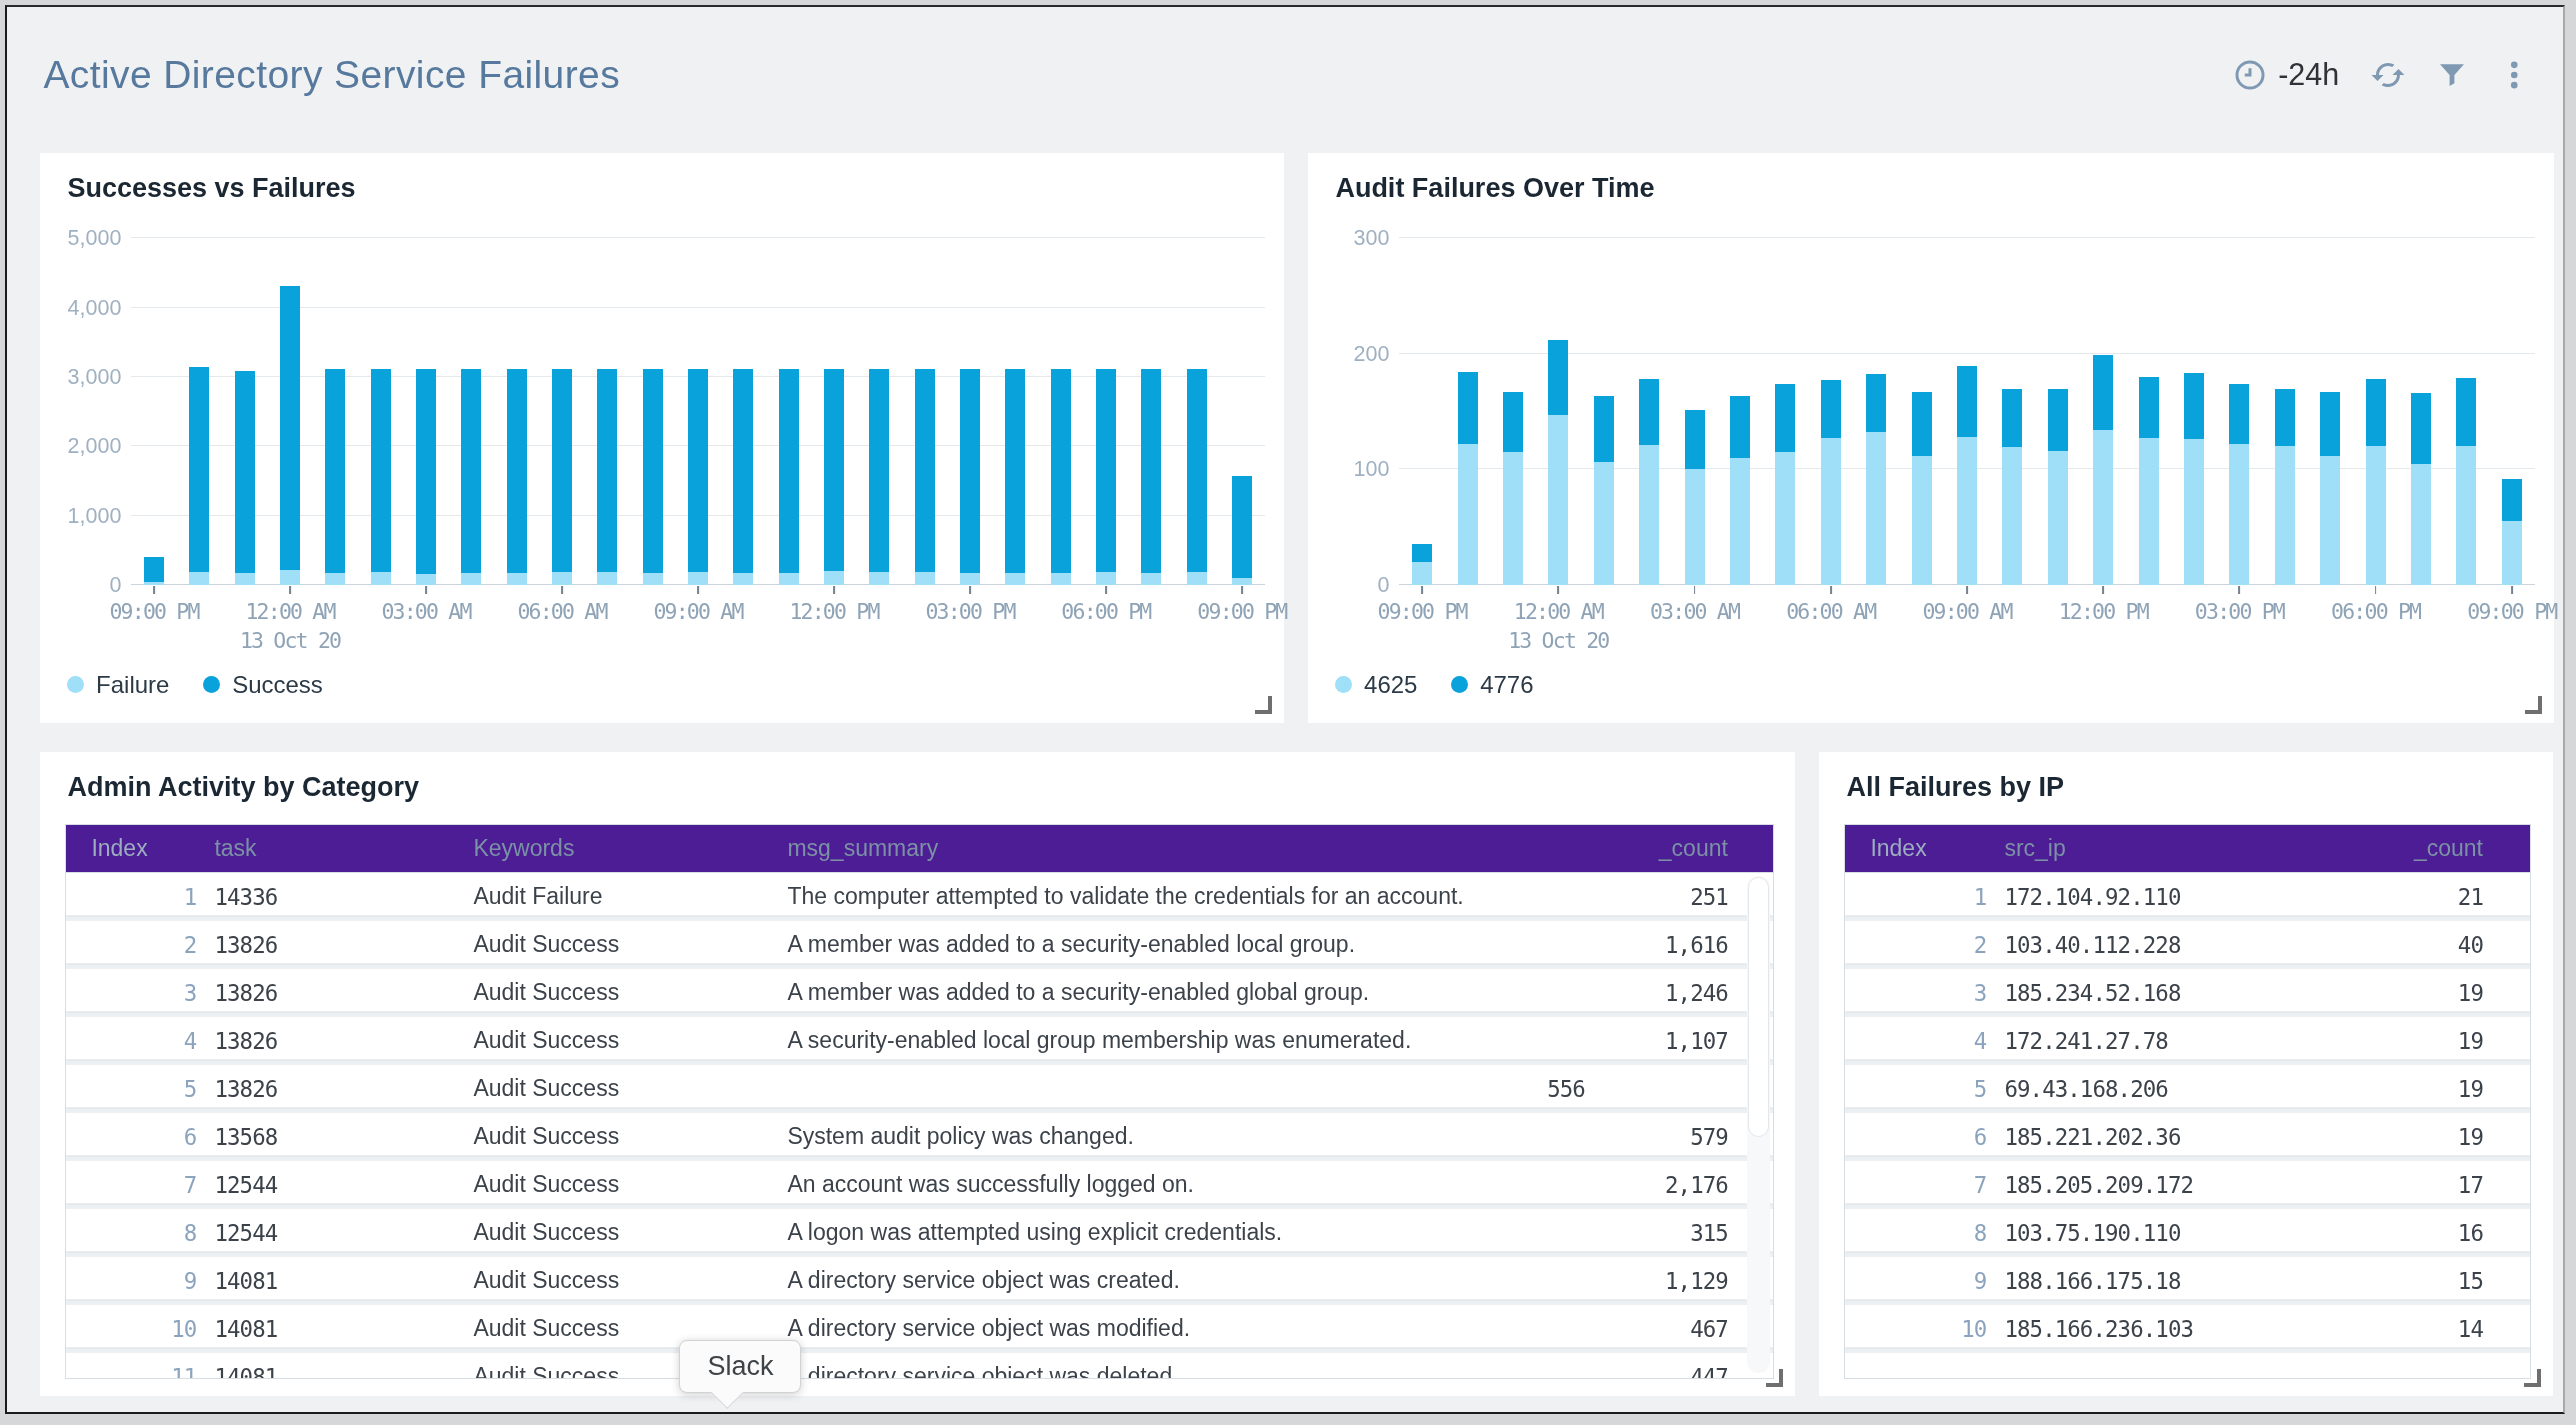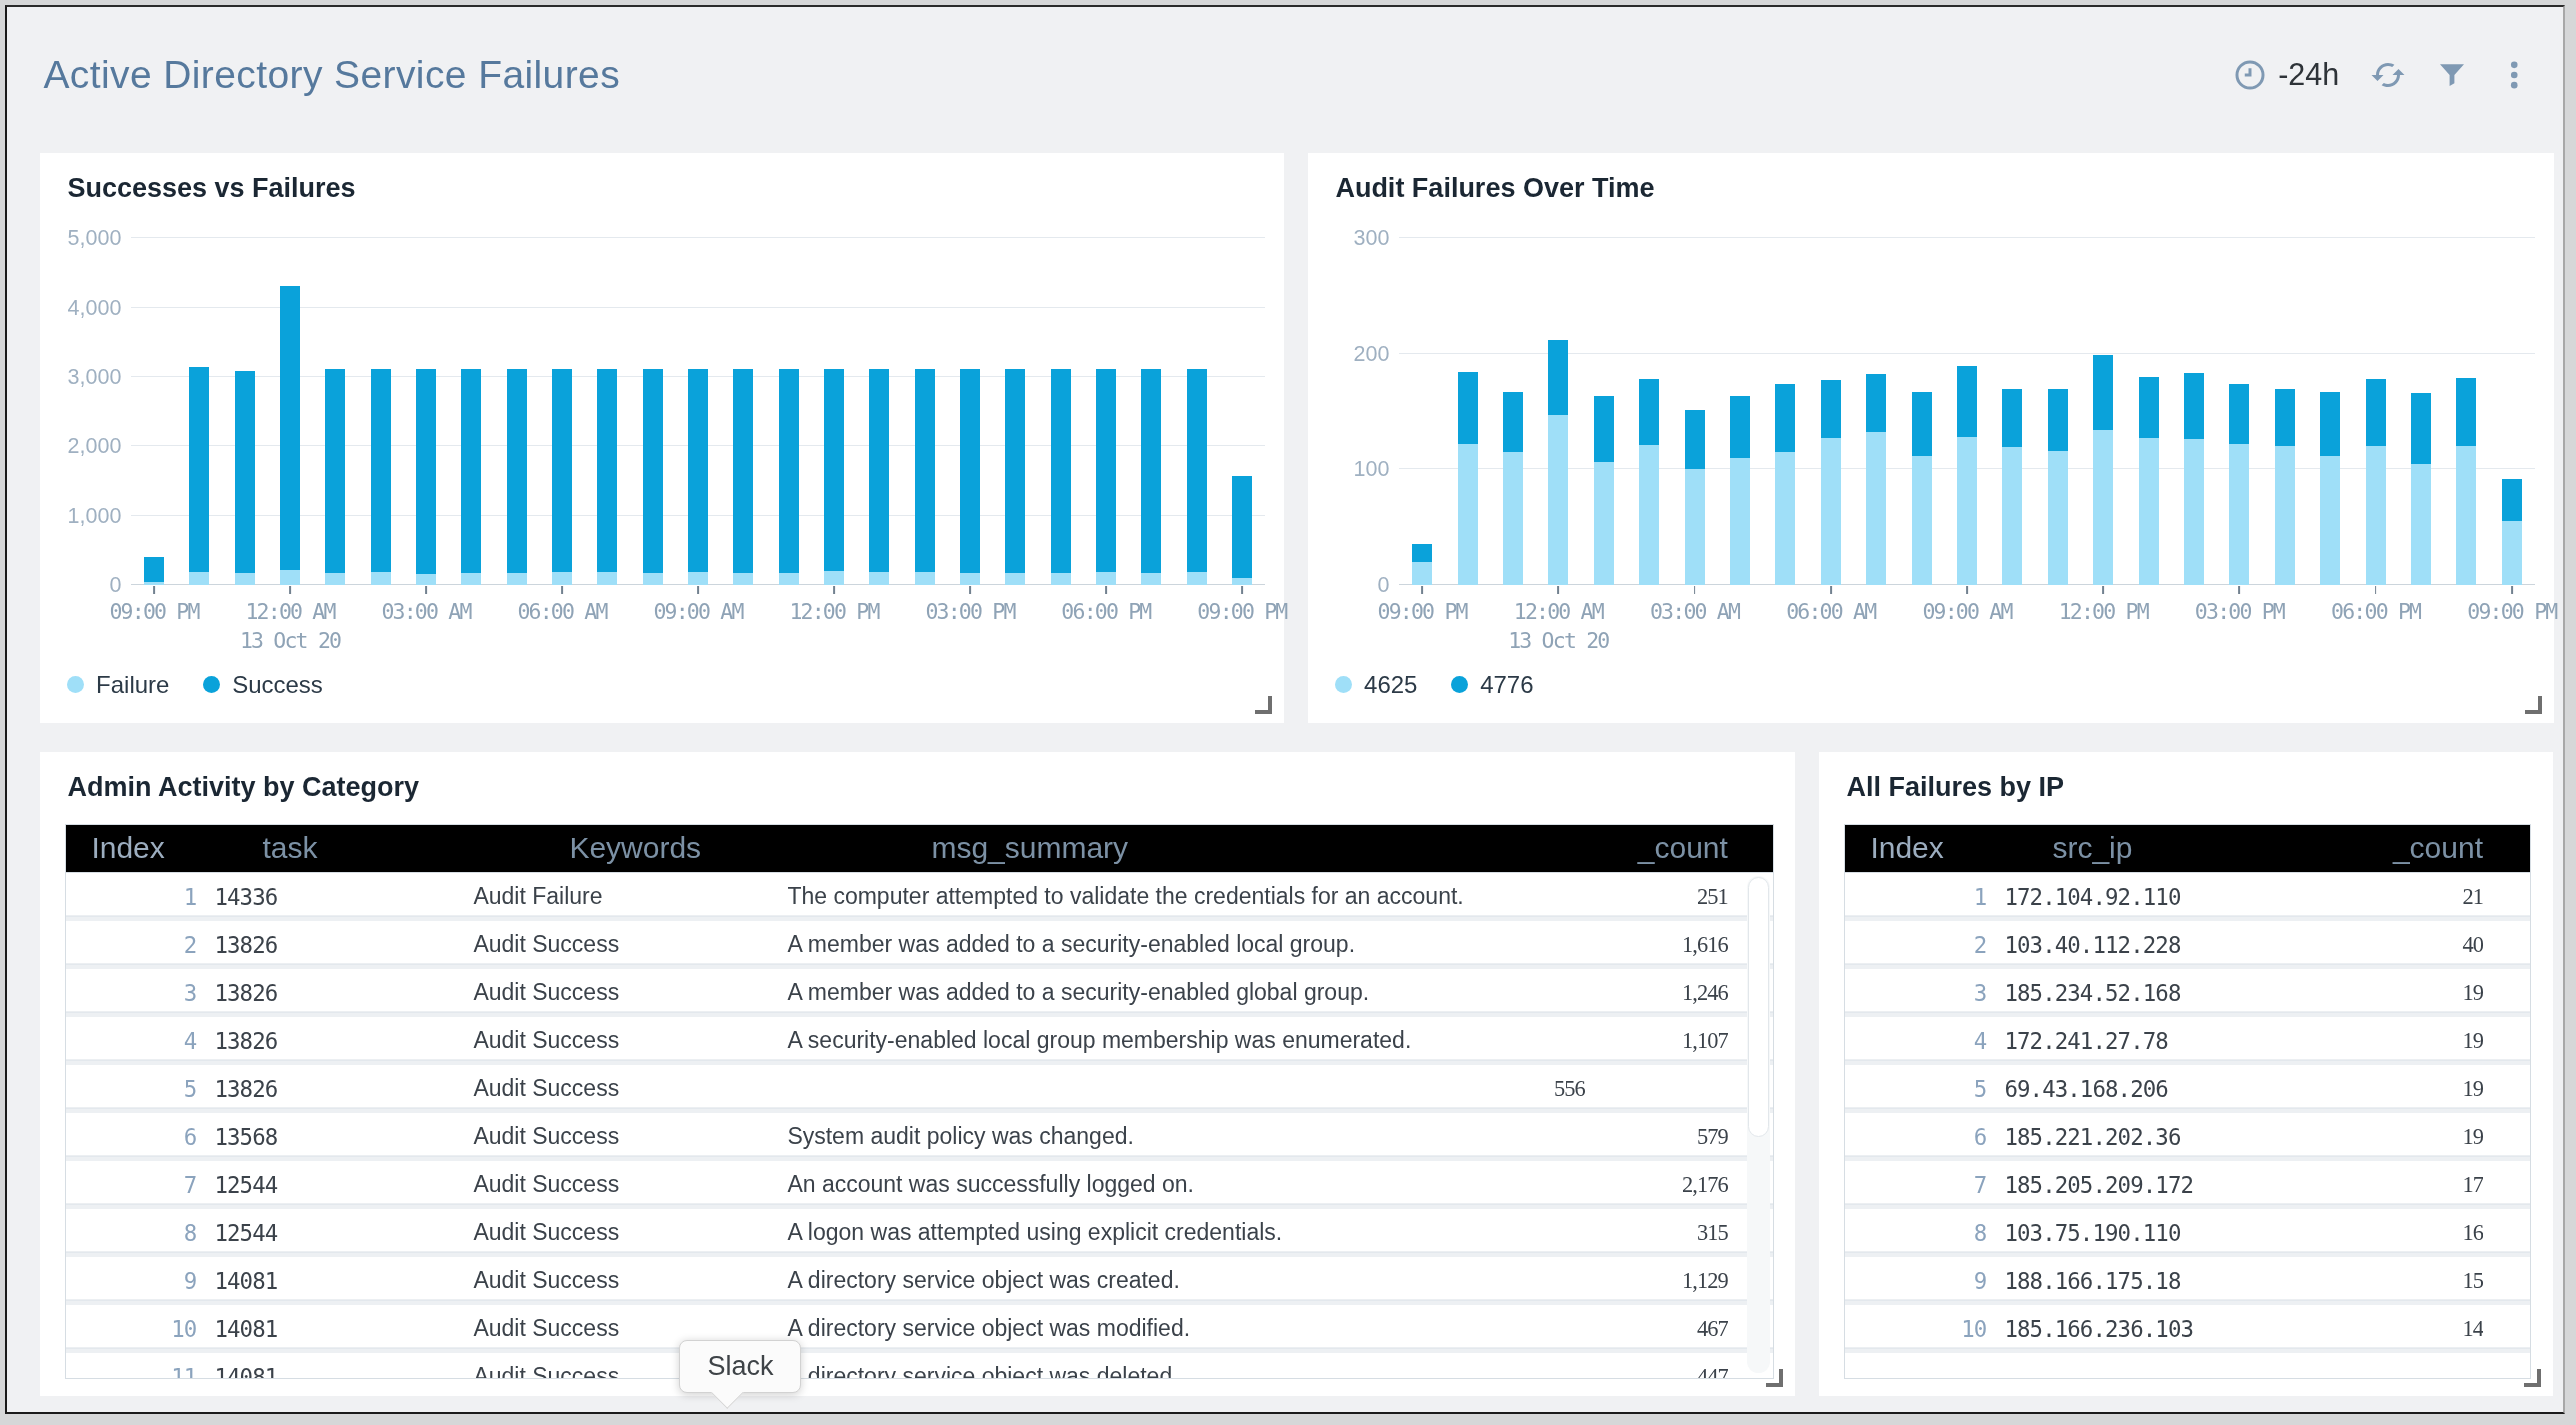--- a/index.html
+++ b/index.html
@@ -49,31 +49,31 @@
   .xsublabel{position:absolute;top:43px;transform:translateX(-50%);font-size:21.5px;color:#8fa3b6;
     font-family:"DejaVu Sans Mono", monospace;white-space:nowrap;letter-spacing:-1.8px;}
   .legend{position:absolute;left:27px;top:518px;display:flex;align-items:center;gap:34px;}
   .legend-item{display:flex;align-items:center;gap:11.7px;cursor:pointer;}
   .legend .dot{width:17px;height:17px;border-radius:50%;}
   .legend .lbl{font-size:24px;color:#2c3a47;}
   
   .dtable{position:absolute;left:25px;top:72px;border:0.9px solid #d6dde3;background:#fff;overflow:hidden;}
   #panel-admin .dtable{right:21.5px;height:553px;}
   #panel-ip .dtable{right:22.4px;height:553px;}
-  .thead{display:grid;height:48px;background:#000000;border-bottom:0.9px solid #d6dde3;
-    align-items:center;color:#7c91a5;font-size:30px;box-sizing:border-box;gap:48px;}
+  .thead{display:grid;height:48px;background:#4c1d95;border-bottom:0.9px solid #d6dde3;
+    align-items:center;color:#7c91a5;font-size:23px;box-sizing:border-box;}
   .tr{display:grid;height:48px;align-items:center;background:#fff;font-size:23px;color:#3b424a;
     box-shadow:inset 0 -4.5px 0 #edf0f3, inset 0 -5.4px 0 #d9e0e6;box-sizing:border-box;}
   #panel-admin .thead,#panel-admin .tr{grid-template-columns:148px 259px 314px 1fr 143px;padding-right:45px;}
   #panel-ip .thead,#panel-ip .tr{grid-template-columns:159px 1fr 117px;padding-right:47px;}
   .th{white-space:nowrap;}
   .th.c0{padding-left:25px;color:#9cadbf;}
   .td.c0{text-align:right;padding-right:18px;color:#8ba3bd;font-family:"DejaVu Sans Mono", monospace;font-size:22.4px;}
   .td.mono{font-family:"DejaVu Sans Mono", monospace;font-size:22.4px;letter-spacing:-0.9px;}
-  .td.num{text-align:right;font-family:Liberation Serif, serif;}
+  .td.num{text-align:right;}
   .td,.th{overflow:hidden;text-overflow:ellipsis;white-space:nowrap;}
   .vscroll{position:absolute;right:2.7px;top:51px;bottom:4.5px;width:23px;background:#f6f8f9;border-radius:11.7px;}
   .vscroll .thumb{position:absolute;left:0.9px;right:0.9px;top:1.8px;height:258px;background:#fff;
     border:0.9px solid #e2e7eb;border-radius:10.8px;}
   
   .dock-tooltip{position:absolute;left:672px;top:1333px;z-index:30;background:#fbfbfb;
     border:0.9px solid #d2d2d2;border-radius:8px;padding:10px 27px;font-size:27px;color:#3e4347;
     box-shadow:0 1.8px 9px rgba(0,0,0,.18);}
   .dock-tooltip::after{content:"";position:absolute;left:36px;bottom:-11.7px;width:21.5px;height:21.5px;
     background:#fbfbfb;border-right:0.9px solid #d2d2d2;border-bottom:0.9px solid #d2d2d2;transform:rotate(45deg);}

